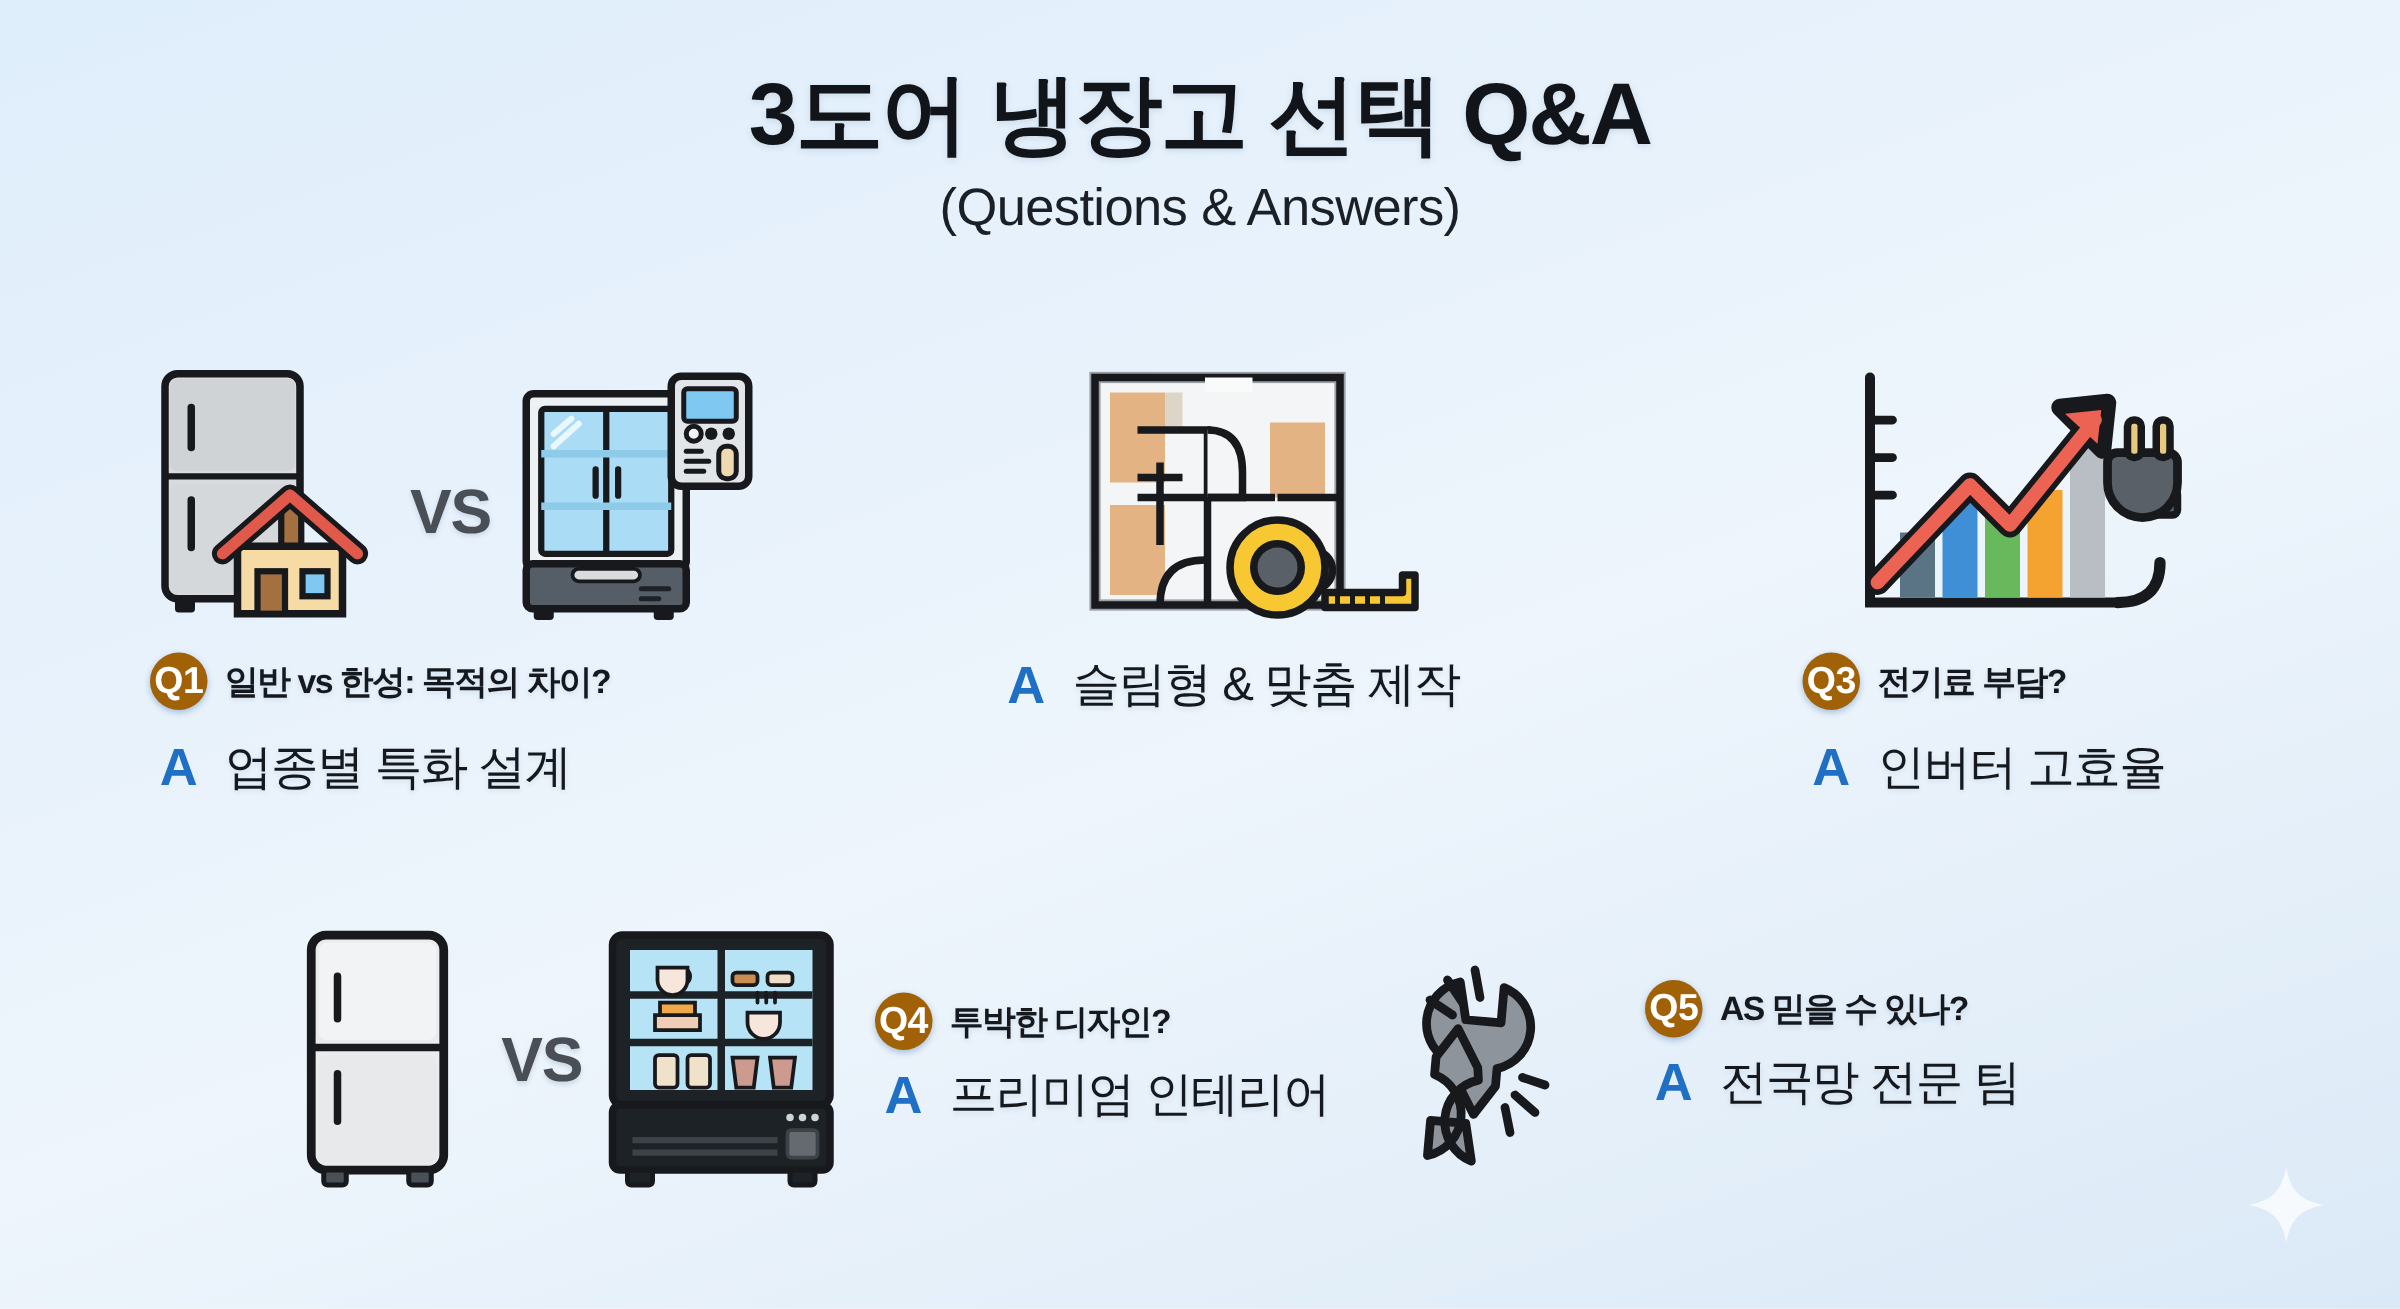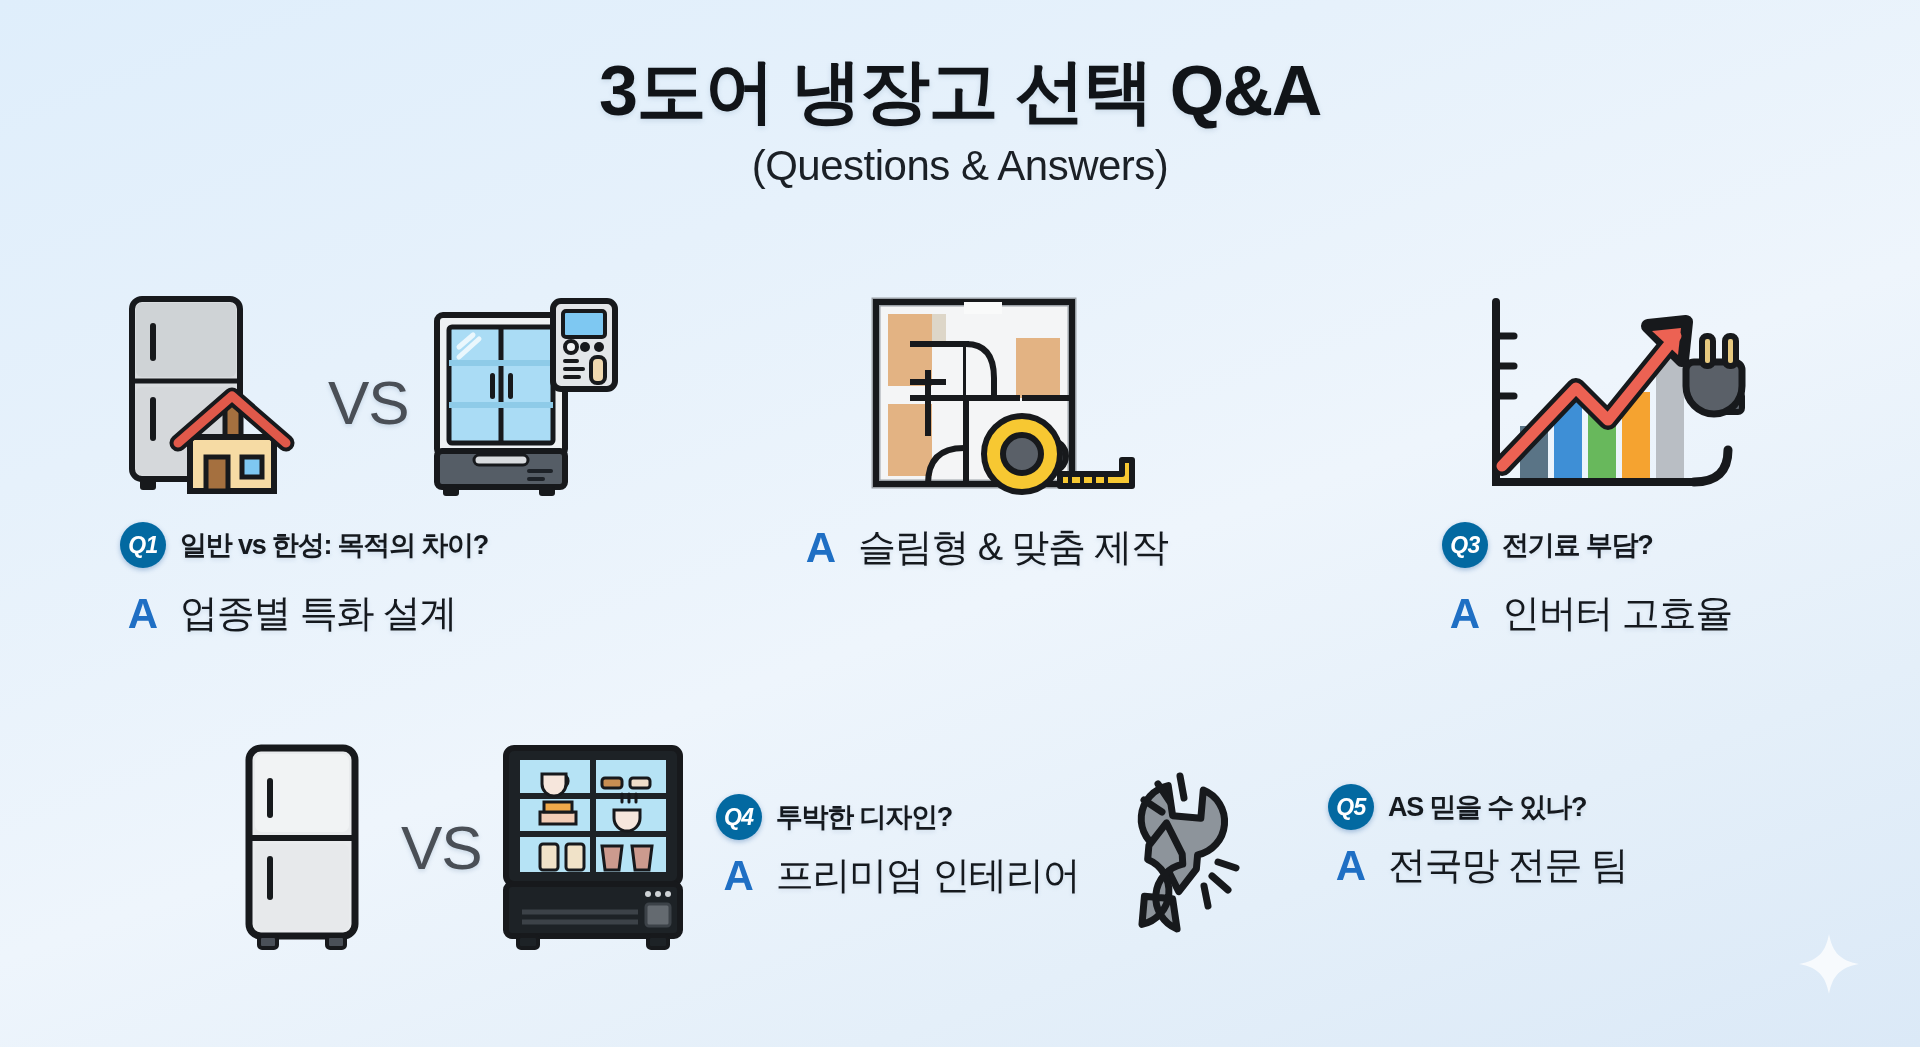--- a/index.html
+++ b/index.html
@@ -46,48 +46,47 @@
 
   
   .board { position: absolute; inset: 0; }
 
   .cell { position: absolute; }
 
   
   .art { position: relative; }
 
   .vs {
-    font-size: 62px;
-    font-weight: 400;
+    font-size: 50px;
+    font-weight: 700;
     color: #4a4f56;
     letter-spacing: -1px;
     text-shadow: 0 2px 4px rgba(120,150,180,.3);
   }
 
   
   .qline, .aline {
     display: flex;
     align-items: center;
     gap: 14px;
     white-space: nowrap;
   }
   .qbadge {
     flex: 0 0 auto;
     width: 46px; height: 46px;
     border-radius: 50%;
-    background: #0369a1;
+    background: #a16207;
     color: #ffffff;
-    font-size: 23px;
+    font-size: 30px;
     font-weight: 800;
     display: flex;
     align-items: center;
     justify-content: center;
     letter-spacing: -0.5px;
     box-shadow: 0 2px 5px rgba(30,90,160,.35);
-    font-style: italic;
   }
   .qtext {
     font-size: 27px;
     font-weight: 800;
     color: #15191e;
     letter-spacing: -1.2px;
     text-shadow: 0 2px 4px rgba(120,150,180,.22);
   }
   .abadge {
     flex: 0 0 auto;
@@ -116,21 +115,21 @@
   #cell-q2 { left: 790px; top: 286px; width: 500px; }
   #cell-q2 .art { height: 210px; display:flex; align-items:flex-end; justify-content:flex-start; padding-left: 80px;}
   #cell-q2 .qa { margin-top: 26px; padding-left: 8px; }
 
   #cell-q3 { left: 1420px; top: 286px; width: 470px; }
   #cell-q3 .art { height: 210px; display:flex; align-items:flex-end; padding-left: 60px;}
   #cell-q3 .qa { margin-top: 26px; padding-left: 22px; }
 
   
   #cell-q4 { left: 225px; top: 740px; width: 840px; display:flex; align-items:center; gap: 10px; }
-  #cell-q5 { left: 1100px; top: 740px; width: 680px; display:flex; align-items:center; gap: 28px; }
+  #cell-q5 { left: 1100px; top: 740px; width: 680px; display:flex; align-items:center; gap: 16px; }
 
   svg { display: block; overflow: visible; }
 </style>
 </head>
 <body>
 
 <div class="board">
 
   <div class="header">
     <div class="title">3도어 냉장고 선택 Q&amp;A</div>

